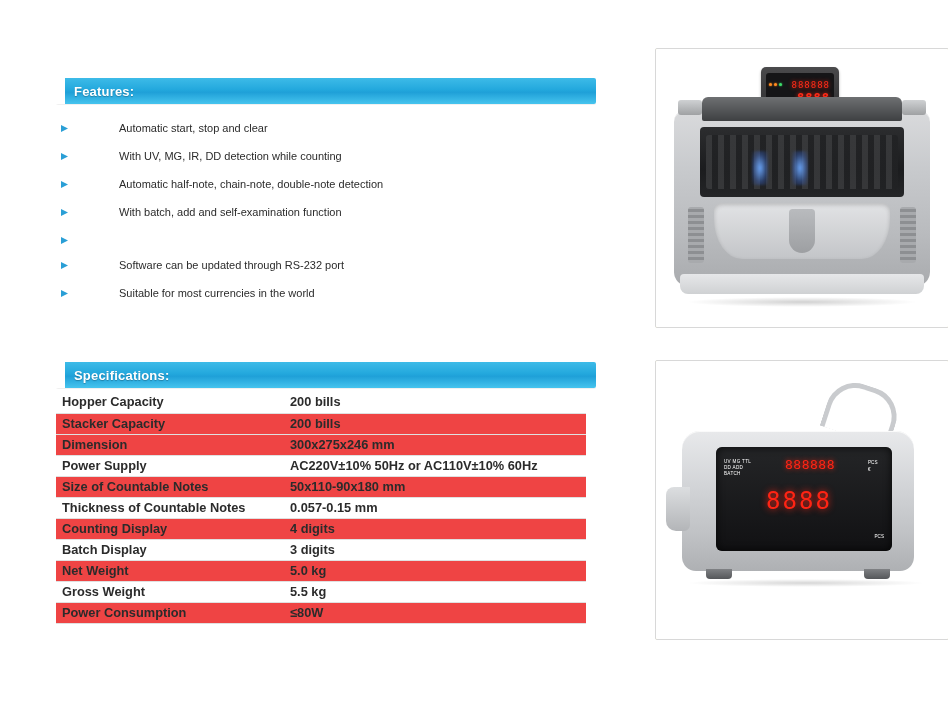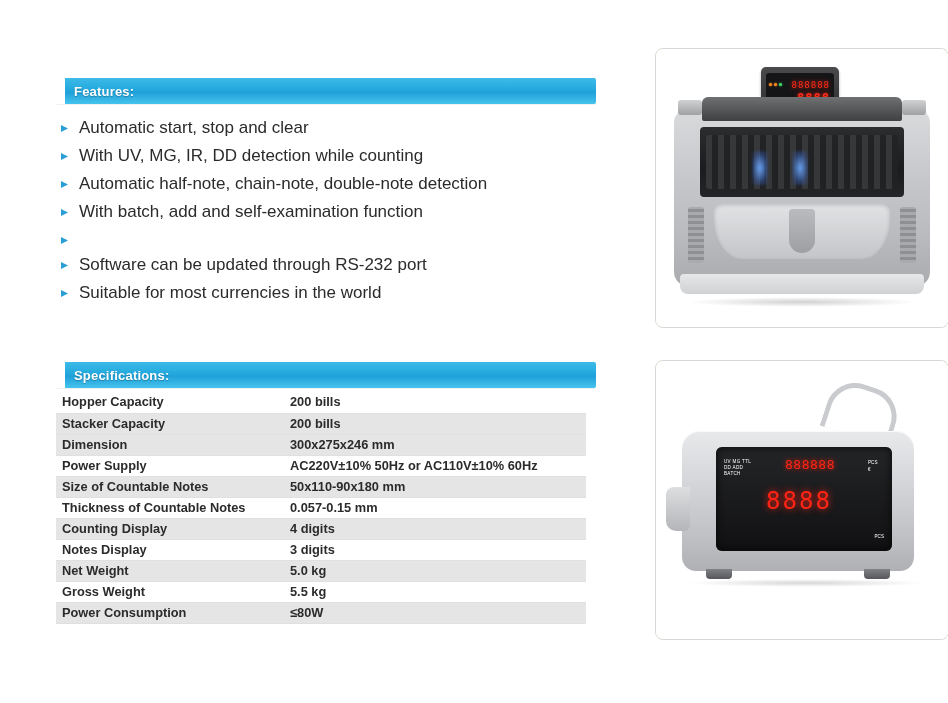--- a/index.html
+++ b/index.html
@@ -64,24 +64,25 @@
     flex: 0 0 auto;
     width: 14px;
     margin-top: 4px;
     margin-left: 4px;
     color: #2a9fd6;
     font-size: 10px;
     line-height: 10px;
   }
   .bullet-arrow svg { display: block; }
   .feature-text {
-    font-size: 17px;
+    font-size: 11px;
     color: #2b2b2b;
     line-height: 16px;
     padding-left: 5px;
+    margin-left: 40px;
   }
 
   
   .spec-banner-wrap {
     position: absolute;
     left: 56px;
     top: 362px;
     width: 540px;
   }
   .spec-table-wrap {
@@ -93,21 +94,21 @@
   table.specs {
     border-collapse: collapse;
     width: 100%;
     font-size: 12.8px;
     color: #2b2b2b;
   }
   table.specs tr {
     height: 21px;
   }
   table.specs tr.alt {
-    background: #e5e5e5;
+    background: #ef4444;
   }
   table.specs td {
     padding: 2px 0 3px 6px;
     border-bottom: 1px solid #e0e0e0;
     vertical-align: middle;
     white-space: nowrap;
     font-weight: bold;
   }
   table.specs td.label {
     width: 220px;
@@ -115,21 +116,21 @@
   table.specs td.value {
     padding-left: 8px;
     margin-left: 39px;
   }
 
   
   .photo-frame {
     position: absolute;
     background: #fef9c3;
     border: 1px solid #d8d8d8;
-    border-radius: 8px;
+    border-radius: 2px;
     overflow: hidden;
   }
   #photo-top {
     left: 655px;
     top: 48px;
     width: 292px;
     height: 278px;
   }
   #photo-bottom {
     left: 655px;
@@ -522,21 +523,21 @@
       </tr>
       <tr>
         <td class="label">Thickness of Countable Notes</td>
         <td class="value">0.057-0.15 mm</td>
       </tr>
       <tr class="alt">
         <td class="label">Counting Display</td>
         <td class="value">4 digits</td>
       </tr>
       <tr>
-        <td class="label">Notes Display</td>
+        <td class="label">Batch Display</td>
         <td class="value">3 digits</td>
       </tr>
       <tr class="alt">
         <td class="label">Net Weight</td>
         <td class="value">5.0 kg</td>
       </tr>
       <tr>
         <td class="label">Gross Weight</td>
         <td class="value">5.5 kg</td>
       </tr>

